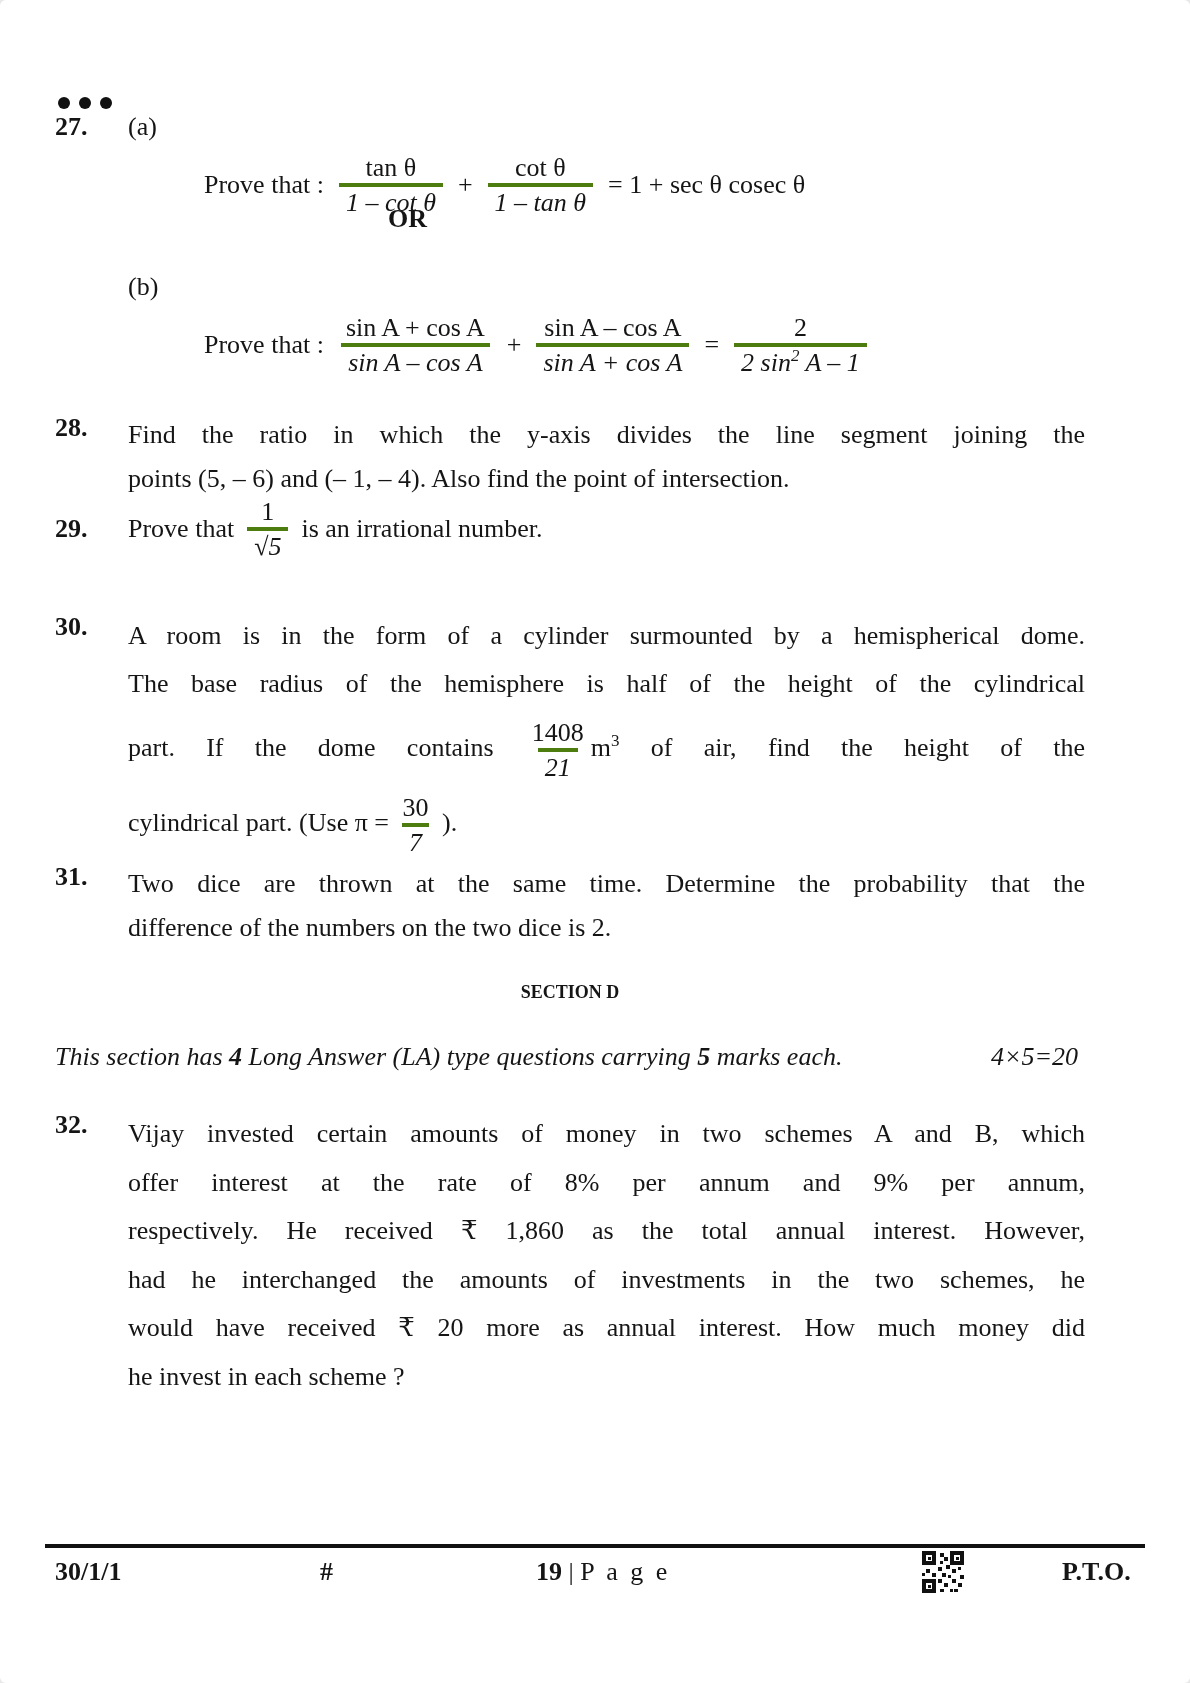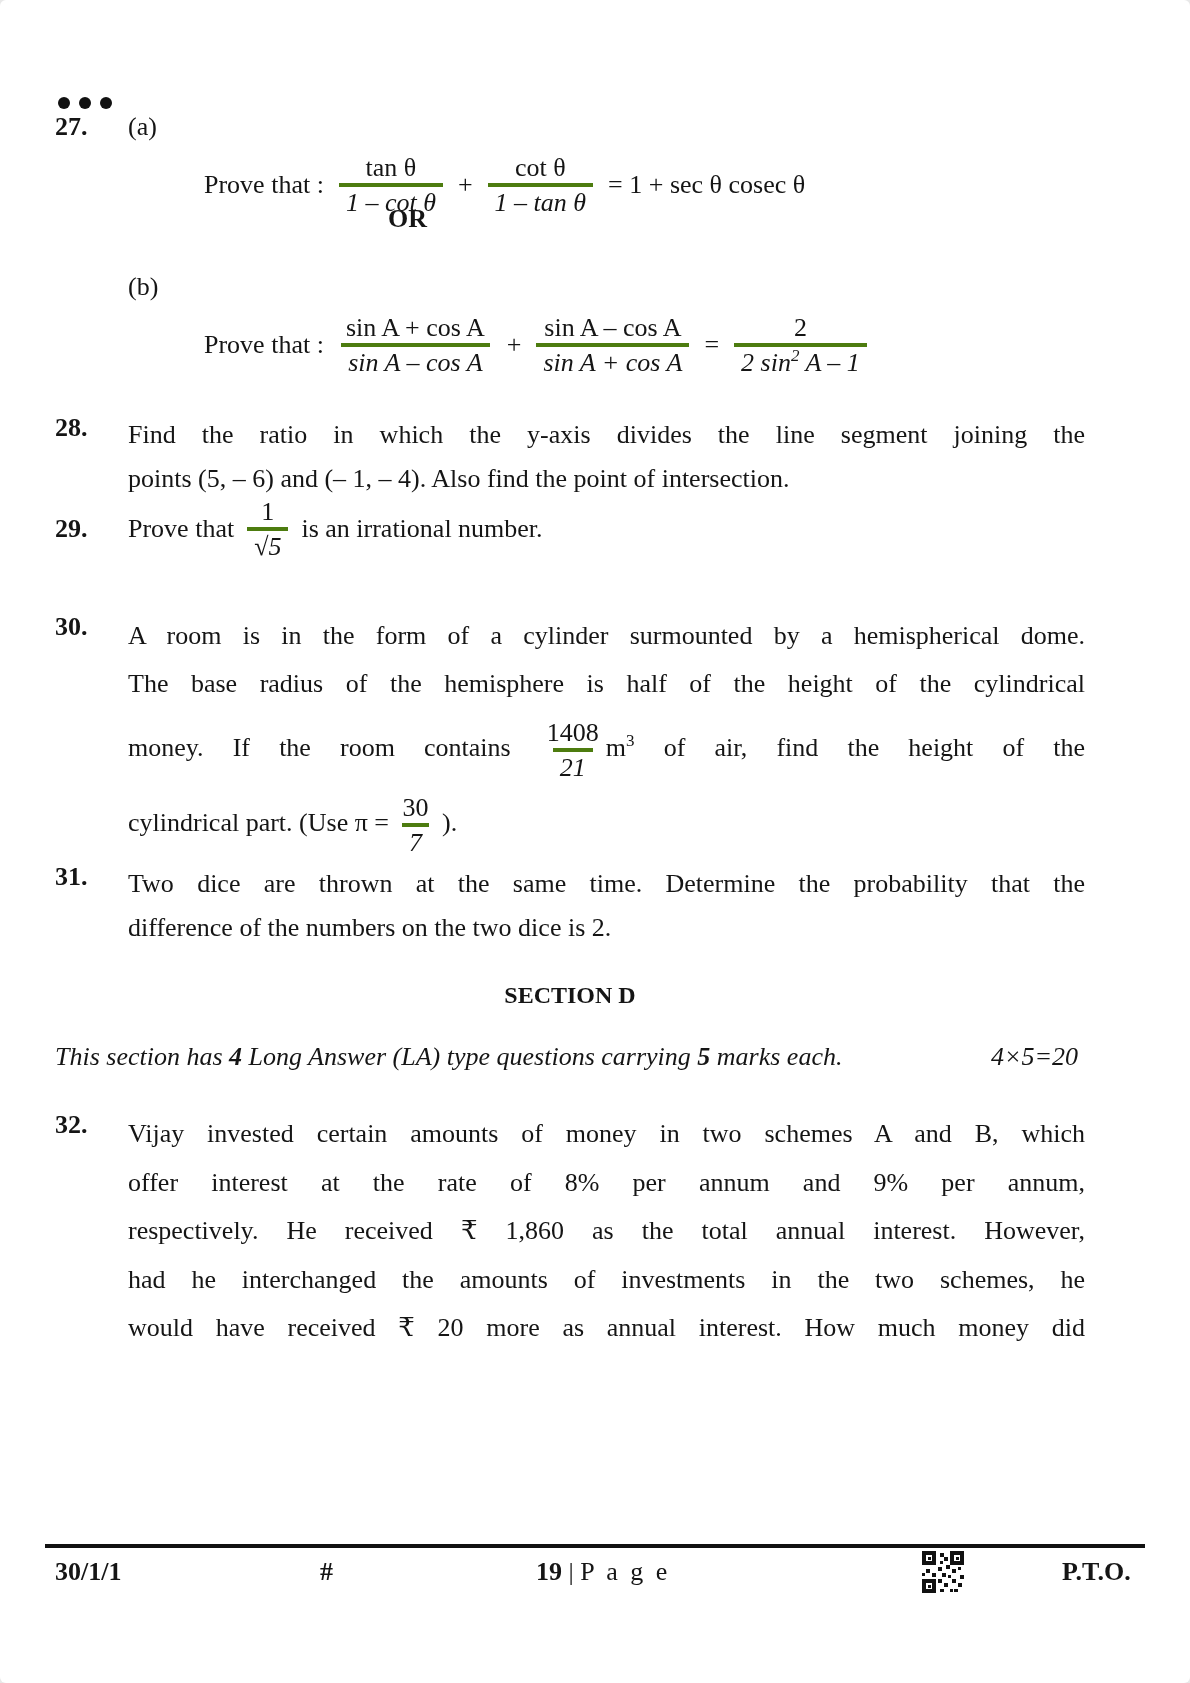--- a/index.html
+++ b/index.html
@@ -41,21 +41,21 @@
 
   
   .inline-frac-line { display:flex; align-items:center; gap:13px; }
 
   
   .q30-l3 { margin-top:9px; }
   .q30-l4 { margin-top:9px; }
   .q30-l3, .q30-l4 { line-height:40px; }
 
   
-  .sec-title { left:0; width:1140px; text-align:center; font-weight:bold; font-size:24px; }
+  .sec-title { left:0; width:1140px; text-align:center; font-weight:bold; font-size:18px; }
   .sec-desc { left:55px; width:1023px; display:flex; justify-content:space-between; font-style:italic; }
   .sec-desc .b { font-weight:bold; }
 
   .q32 .qbody p { line-height:48.6px; }
 
   
   .rule { left:45px; top:1544px; width:1100px; height:4px; background:#111; }
   .footer-item { top:1554px; line-height:36px; }
   .bold { font-weight:bold; }
   .page-word { letter-spacing:3px; }
@@ -133,21 +133,21 @@
       <span>is an irrational number.</span>
     </div>
   </div>
 
   <div class="abs q" style="top:612px;">
     <span class="qnum">30.</span>
     <div class="qbody">
       <p style="line-height:48px;" class="just">A room is in the form of a cylinder surmounted by a hemispherical dome.</p>
       <p style="line-height:48px;" class="just">The base radius of the hemisphere is half of the height of the cylindrical</p>
       <p class="just q30-l3">
-        <span>money. If the room contains</span>
+        <span>part. If the dome contains</span>
         <span class="frac">
             <span class="num">1408</span>
             <span class="den">21</span>
           </span><span class="nowrap"><span>m</span><sup class="s">3</sup></span>
         <span>of air, find the height of the</span>
       </p>
       <p class="q30-l4">
         <span>cylindrical part. (Use π =</span>
         <span class="frac">
             <span class="num">30</span>
@@ -174,20 +174,21 @@
   </div>
 
   <div class="abs q q32" style="top:1110px;">
     <span class="qnum">32.</span>
     <div class="qbody">
       <p class="just">Vijay invested certain amounts of money in two schemes A and B, which</p>
       <p class="just">offer interest at the rate of 8% per annum and 9% per annum,</p>
       <p class="just">respectively. He received ₹ 1,860 as the total annual interest. However,</p>
       <p class="just">had he interchanged the amounts of investments in the two schemes, he</p>
       <p class="just">would have received ₹ 20 more as annual interest. How much money did</p>
+      <p>he invest in each scheme ?</p>
     </div>
   </div>
 
   <div class="abs rule"></div>
 
   <span class="abs footer-item bold" style="left:55px;">30/1/1</span>
   <span class="abs footer-item bold" style="left:320px;">#</span>
   <span class="abs footer-item" style="left:536px;"><span class="bold">19</span> <span>|</span> <span class="page-word">P a g e</span></span>
 
   <svg class="abs qr" viewBox="0 0 21 21" shape-rendering="crispEdges">

